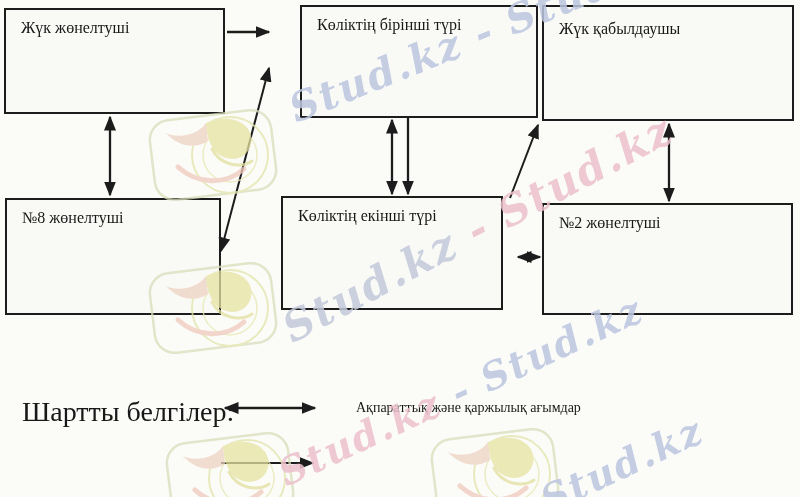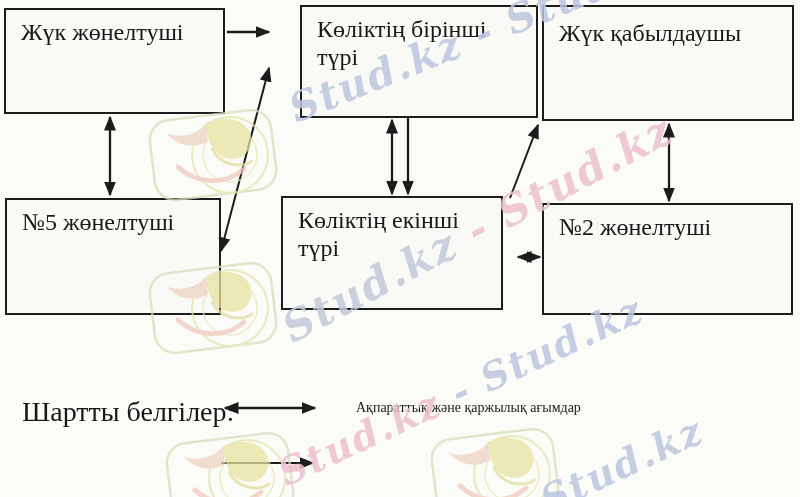--- a/index.html
+++ b/index.html
@@ -5,21 +5,21 @@
   html,body{margin:0;padding:0;background:#e8e8e8;}
   .stage{
     position:relative;width:800px;height:497px;overflow:hidden;
     background:#fbfbf8;
     font-family:"Liberation Serif","DejaVu Serif",serif;
   }
   
   .dbox{
     position:absolute;box-sizing:border-box;
     border:2px solid #1c1c1c;background:#f9f9f6;
-    padding:9px 15px;font-size:24px;color:#181818;line-height:1.15;
+    padding:9px 15px;font-size:16px;color:#181818;line-height:1.15;
     z-index:2;
   }
   .dbox .lbl{display:block;}
   #box-consignor      {left:4px;  top:8px;  width:221px;height:106px;}
   #box-transport-first{left:272px;top:5px;  width:238px;height:113px;margin-left:28px;}
   #box-consignee      {left:542px;top:5px;  width:252px;height:116px;padding-top:13px;}
   #box-sender-1       {left:5px;  top:198px;width:216px;height:117px;}
   #box-transport-second{left:281px;top:196px;width:222px;height:114px;}
   #box-sender-2       {left:542px;top:203px;width:251px;height:112px;}
   
@@ -55,21 +55,21 @@
   <div class="dbox" id="box-consignor">
     <span class="lbl">Жүк жөнелтуші</span>
   </div>
   <div class="dbox" id="box-transport-first">
     <span class="lbl">Көліктің бірінші түрі</span>
   </div>
   <div class="dbox" id="box-consignee">
     <span class="lbl">Жүк қабылдаушы</span>
   </div>
   <div class="dbox" id="box-sender-1">
-    <span class="lbl">№5 жөнелтуші</span>
+    <span class="lbl">№8 жөнелтуші</span>
   </div>
   <div class="dbox" id="box-transport-second">
     <span class="lbl">Көліктің екінші түрі</span>
   </div>
   <div class="dbox" id="box-sender-2">
     <span class="lbl">№2 жөнелтуші</span>
   </div>
 
   <svg id="arrow-layer" width="800" height="497">
     <defs>

